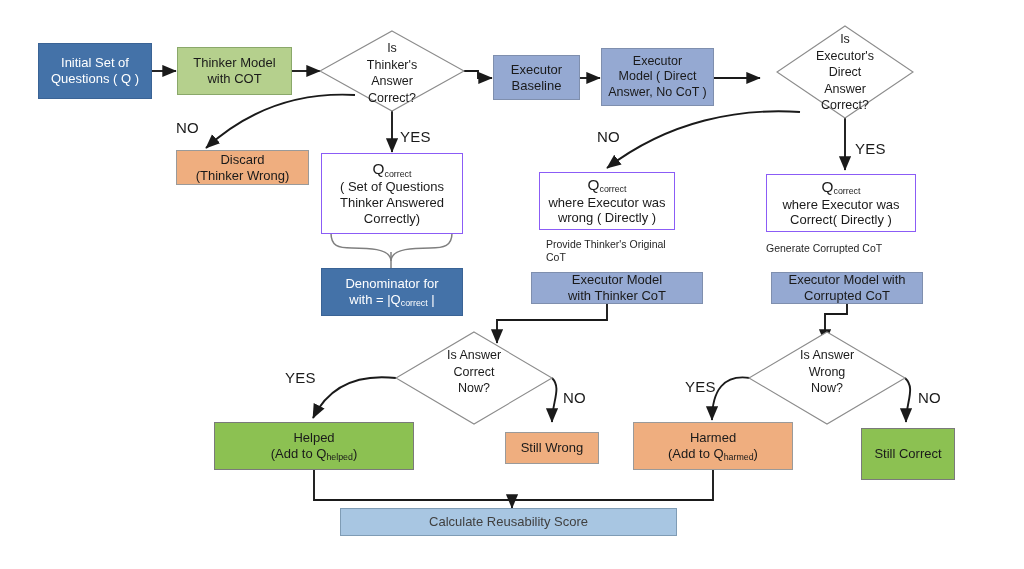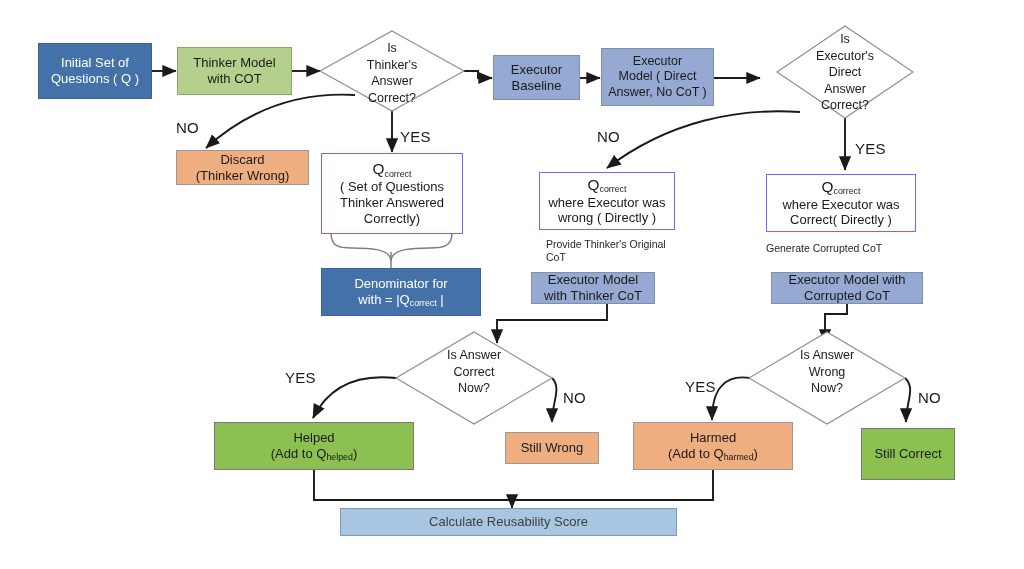--- a/index.html
+++ b/index.html
@@ -213,21 +213,21 @@
 
   <div class="node n-white" style="left:321px; top:153px; width:142px; height:81px;">
     <div class="inner">
       <div><span class="qbig">Q</span><sub>correct</sub></div>
       <div style="white-space:pre-line">( Set of Questions
 Thinker Answered
 Correctly)</div>
     </div>
   </div>
 
-  <div class="node n-blue-dark" style="left:321px; top:268px; width:160px; height:48px;">
+  <div class="node n-blue-dark" style="left:321px; top:268px; width:142px; height:48px;">
     <div class="inner">
       <div>Denominator for</div>
       <div><span>with = |Q</span><sub>correct</sub><span> |</span></div>
     </div>
   </div>
 
   <div class="node n-periwinkle" style="left:493px; top:55px; width:87px; height:45px;">
     <div class="inner" style="white-space:pre-line">Executor
 Baseline</div>
   </div>
@@ -247,21 +247,21 @@
   </div>
 
   <div class="node n-white" style="left:766px; top:174px; width:150px; height:58px;">
     <div class="inner">
       <div><span class="qbig">Q</span><sub>correct</sub></div>
       <div style="white-space:pre-line">where Executor was
 Correct( Directly )</div>
     </div>
   </div>
 
-  <div class="node n-periwinkle" style="left:531px; top:272px; width:124px; height:32px;">
+  <div class="node n-periwinkle" style="left:531px; top:272px; width:172px; height:32px;">
     <div class="inner" style="white-space:pre-line">Executor  Model
 with Thinker  CoT</div>
   </div>
 
   <div class="node n-periwinkle" style="left:771px; top:272px; width:152px; height:32px;">
     <div class="inner" style="white-space:pre-line">Executor  Model with
 Corrupted  CoT</div>
   </div>
 
   <div class="node n-green-bright" style="left:214px; top:422px; width:200px; height:48px;">

